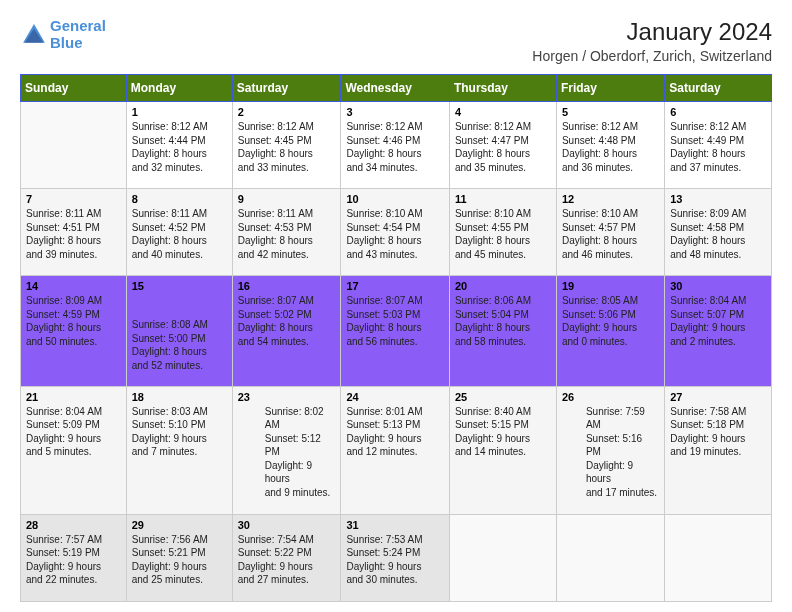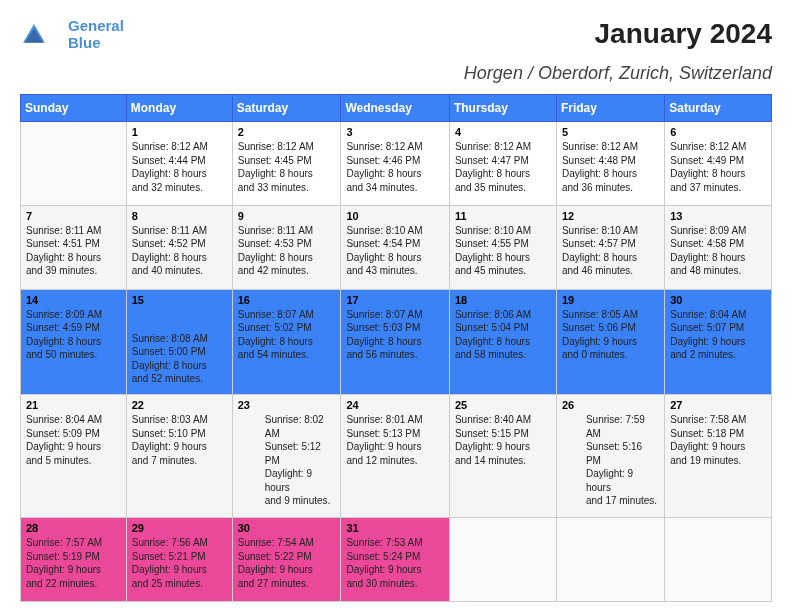--- a/index.html
+++ b/index.html
@@ -19,57 +19,56 @@
     }
     .header {
       display: flex;
       justify-content: space-between;
       align-items: flex-start;
       margin-bottom: 10px;
     }
     .logo {
       display: flex;
       align-items: center;
-      gap: 20px;
+      gap: 2px;
     }
     .logo-text {
       font-size: 15px;
       font-weight: bold;
       color: #2c3e7a;
       line-height: 1.1;
     }
     .logo-text span {
       color: #4a90d9;
     }
     .logo-icon {
       width: 28px;
       height: 28px;
     }
     .title-block {
       text-align: right;
     }
     .main-title {
-      font-size: 28px;
-      font-weight: bold;
+      font-size: 24px;
+      font-weight: normal;
       color: #222;
     }
     .subtitle {
-      font-size: 18px;
+      font-size: 14px;
       color: #444;
-      margin-top: 13px;
-      font-style: italic;
+      margin-top: 2px;
     }
     .calendar {
       flex: 1;
       border-collapse: collapse;
       width: 100%;
       font-size: 10.5px;
     }
     .calendar th {
-      background-color: #3b82f6;
+      background-color: #4d7c0f;
       color: #fff;
       padding: 6px 4px;
       text-align: left;
       font-size: 12px;
       font-weight: bold;
       border: 1px solid #3b5bdb;
     }
     .calendar td {
       vertical-align: top;
       padding: 4px 5px;
@@ -91,23 +90,23 @@
       font-size: 10px;
       color: #222;
       line-height: 1.35;
     }
     .empty-cell {
       background: #f9f9f9 !important;
     }
     
     .row-1 td { background: #fff; }
     .row-2 td { background: #ebebeb; }
-    .row-3 td { background: #3b82f6; }
+    .row-3 td { background: #8b5cf6; }
     .row-4 td { background: #ebebeb; }
-    .row-5 td { background: #ec4899; }
+    .row-5 td { background: #e5e5e5; }
   </style>
 </head>
 <body>
 
 <div class="page">
   <div class="header">
     <div class="logo">
       <svg class="logo-icon" viewBox="0 0 36 36">
         <polygon points="18,4 32,28 4,28" fill="#4a90d9"></polygon>
         <polygon points="18,10 30,28 6,28" fill="#2c3e7a" opacity="0.5"></polygon>
@@ -255,21 +254,21 @@
 and 54 minutes.</div>
           </td>
           <td>
             <span class="day-num">17</span>
             <div class="day-info" style="white-space: pre-line;">Sunrise: 8:07 AM
 Sunset: 5:03 PM
 Daylight: 8 hours
 and 56 minutes.</div>
           </td>
           <td>
-            <span class="day-num">18</span>
+            <span class="day-num">20</span>
             <div class="day-info" style="white-space: pre-line;">Sunrise: 8:06 AM
 Sunset: 5:04 PM
 Daylight: 8 hours
 and 58 minutes.</div>
           </td>
           <td>
             <span class="day-num">19</span>
             <div class="day-info" style="white-space: pre-line;">Sunrise: 8:05 AM
 Sunset: 5:06 PM
 Daylight: 9 hours
@@ -285,21 +284,21 @@
         </tr>
         <tr class="row-4">
           <td>
             <span class="day-num">21</span>
             <div class="day-info" style="white-space: pre-line;">Sunrise: 8:04 AM
 Sunset: 5:09 PM
 Daylight: 9 hours
 and 5 minutes.</div>
           </td>
           <td>
-            <span class="day-num">22</span>
+            <span class="day-num">18</span>
             <div class="day-info" style="white-space: pre-line;">Sunrise: 8:03 AM
 Sunset: 5:10 PM
 Daylight: 9 hours
 and 7 minutes.</div>
           </td>
           <td>
             <span class="day-num">23</span>
             <div class="day-info" style="white-space: pre-line; margin-left: 27px;">Sunrise: 8:02 AM
 Sunset: 5:12 PM
 Daylight: 9 hours

